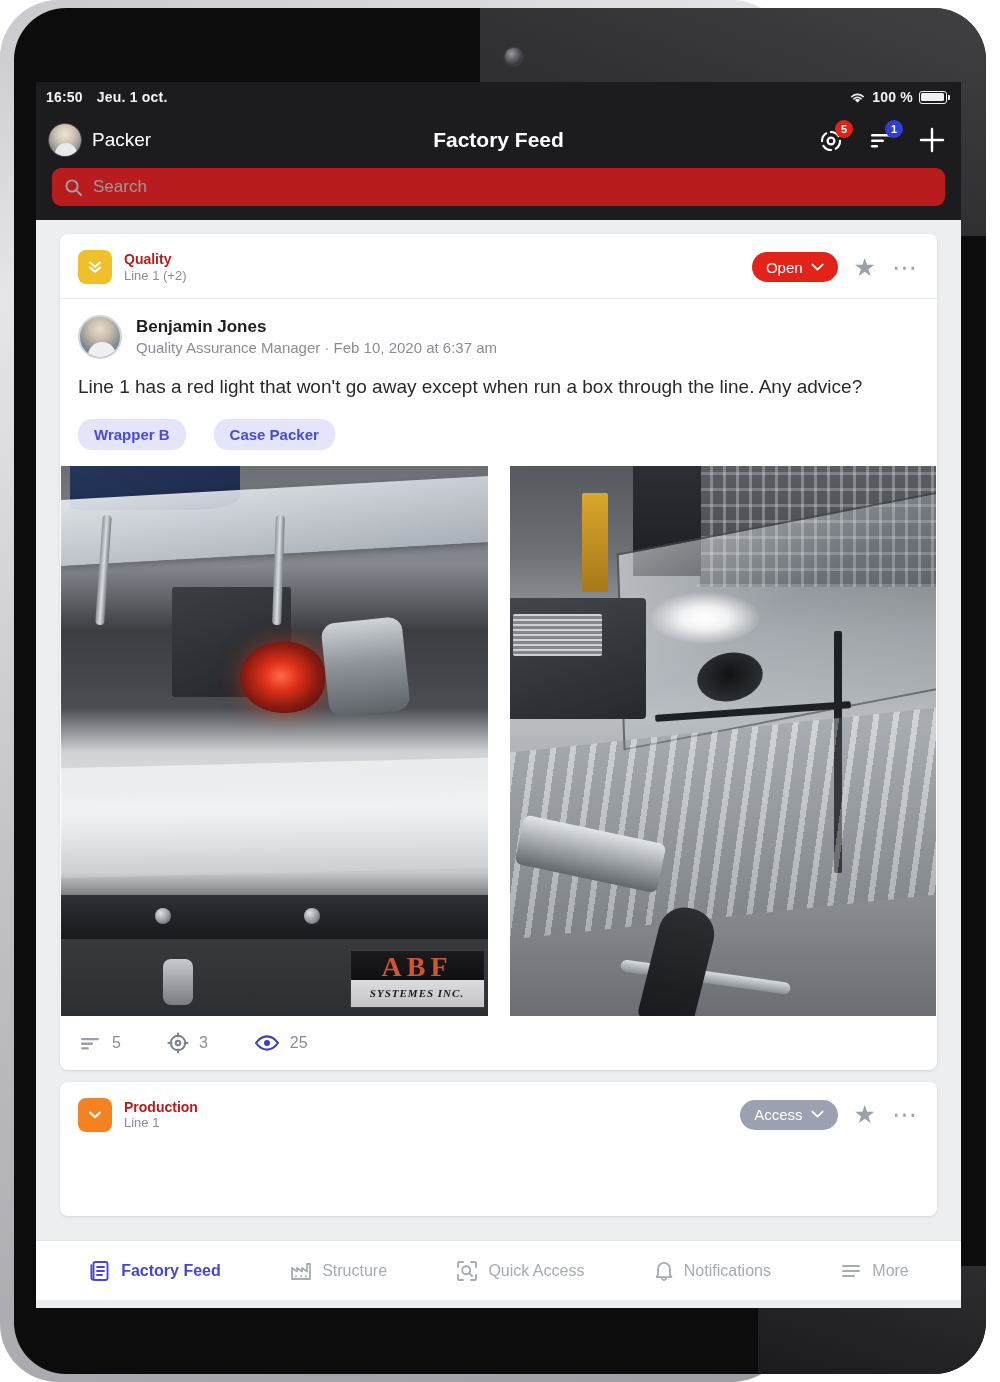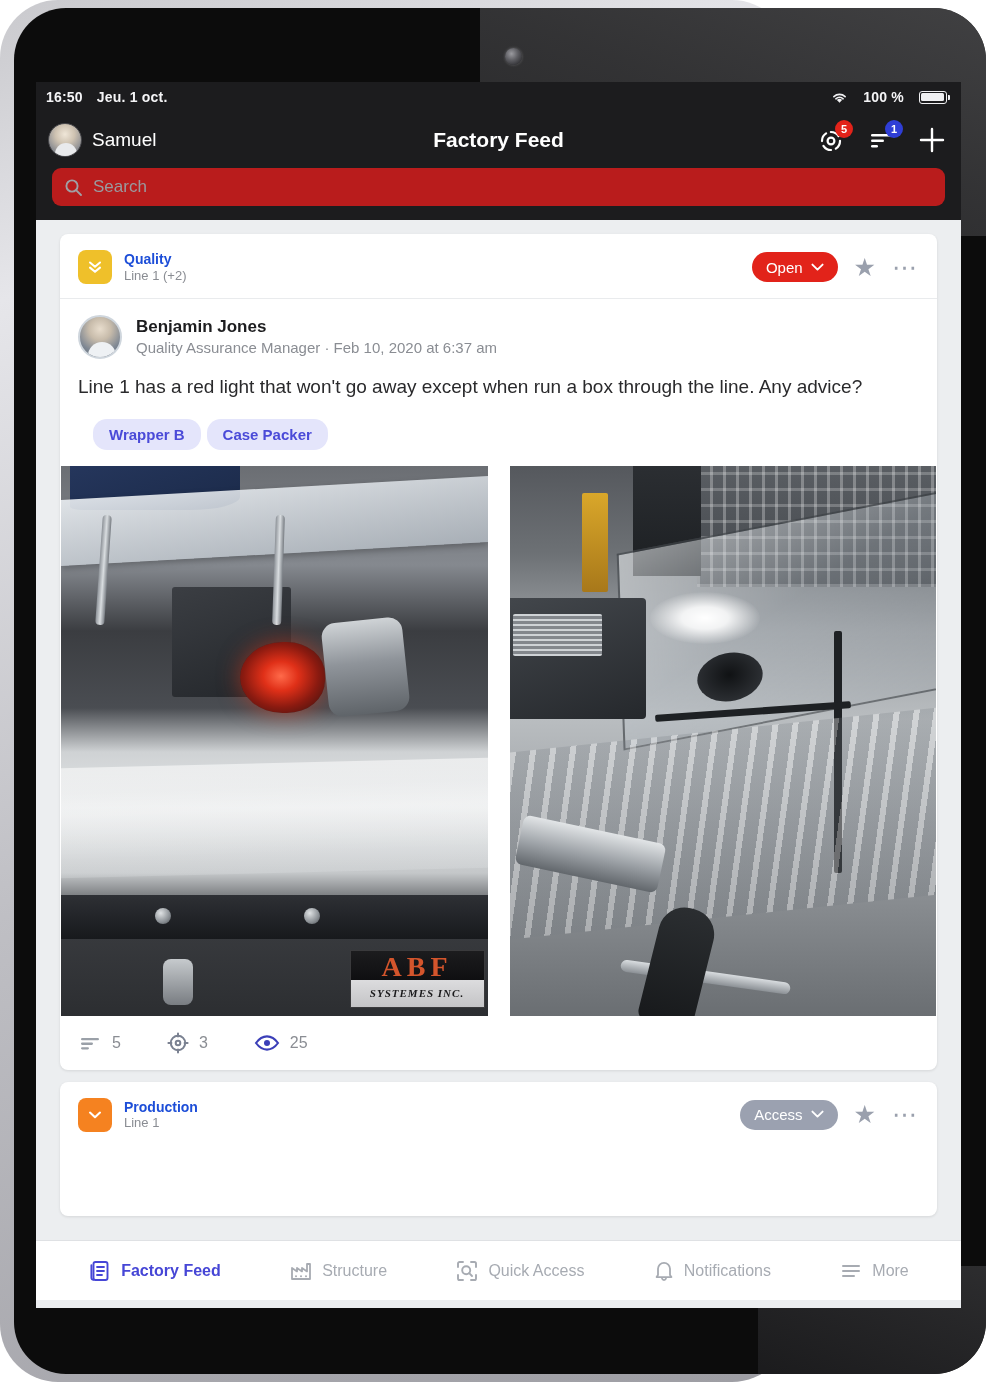--- a/index.html
+++ b/index.html
@@ -54,21 +54,21 @@
   }
 
   
   .statusbar {
     height: 30px; background: #1c1c1e; color:#f4f4f6;
     display:flex; align-items:center; justify-content:space-between;
     padding: 0 14px 0 10px; font-size: 14px; font-weight: 700;
     letter-spacing: .2px;
   }
   .sb-left { display:flex; gap: 14px; align-items:center; }
-  .sb-right { display:flex; gap: 15px; align-items:center; font-size: 14px; }
+  .sb-right { display:flex; gap: 6px; align-items:center; font-size: 14px; }
   .battery {
     width: 28px; height: 13px; border: 1.6px solid #f0f0f2; border-radius: 3px;
     position: relative; display:inline-block;
   }
   .battery::after{
     content:""; position:absolute; right:-4px; top:3.5px; width:2px; height:5px;
     background:#f0f0f2; border-radius:0 1px 1px 0;
   }
   .battery i { position:absolute; left:1.4px; top:1.4px; bottom:1.4px; width:23px; background:#f0f0f2; border-radius:1.5px; display:block;}
 
@@ -120,21 +120,21 @@
 
   .card-head {
     display:flex; align-items:center; padding: 16px 18px 14px;
     border-bottom:1px solid #e9ebed;
   }
   .cat-icon {
     width:34px; height:34px; border-radius:8px; display:flex;
     align-items:center; justify-content:center; flex:0 0 auto;
   }
   .cat-text { margin-left:12px; line-height:1.18; }
-  .cat-title { font-size:14px; font-weight:700; color:#1d4ed8; }
+  .cat-title { font-size:14px; font-weight:700; color:#b91c1c; }
   .cat-sub { font-size:13px; color:#8a8d93; }
   .head-right { margin-left:auto; display:flex; align-items:center; gap:16px; }
   .status-pill {
     display:flex; align-items:center; gap:8px; height:30px; padding:0 14px;
     border-radius:15px; color:#fff; font-size:15px; font-weight:400;
   }
   .star { color:#9aa0ad; font-size:25px; line-height:1; }
   .dots { color:#9aa0ad; font-size:25px; letter-spacing:2px; line-height:1; }
 
   .author { display:flex; align-items:center; padding:16px 18px 4px; }
@@ -147,21 +147,21 @@
     content:""; position:absolute; left:8px; bottom:0; width:28px; height:15px;
     border-radius:14px 14px 0 0; background:#eef1f4;
   }
   .author-meta { margin-left:14px; line-height:1.3; }
   .author-name { font-size:17px; font-weight:700; color:#1d1d1f; }
   .author-role { font-size:15px; color:#8a8d93; }
 
   .post-body {
     padding: 10px 18px 4px; font-size:19px; line-height:1.45; color:#2a2a2c;
   }
-  .tags { display:flex; gap:6px; padding: 14px 33px 16px; flex-wrap:wrap;}
+  .tags { display:flex; gap:28px; padding: 14px 18px 16px; flex-wrap:wrap;}
   .tag {
     background:#e4e5fb; color:#4a4ad8; font-size:15px; font-weight:700;
     padding:7px 16px; border-radius:14px;
   }
 
   .photos { display:flex; gap:22px; padding: 0 1px; }
   .photo { flex:1; height:550px; position:relative; overflow:hidden; background:#8d9196; }
 
   
   .ph-left {
@@ -343,21 +343,21 @@
         <span>100 %</span>
         <span class="battery">
             <i></i>
           </span>
       </div>
     </div>
 
     <div class="navbar">
       <div class="nav-user">
         <div class="avatar-hdr"></div>
-        <span class="nav-user-name">Samuel</span>
+        <span class="nav-user-name">Packer</span>
       </div>
       <div class="nav-title">Factory Feed</div>
       <div class="nav-actions">
         <div class="nav-icon-wrap">
           <span>
             <svg width="28" height="28" viewBox="0 0 28 28">
               <circle cx="13" cy="15" r="9" fill="none" stroke="#fff" stroke-width="2.2" stroke-dasharray="9 5" stroke-linecap="round"></circle>
               <circle cx="13" cy="15" r="3.4" fill="none" stroke="#fff" stroke-width="2.2"></circle>
             </svg>
           </span>

